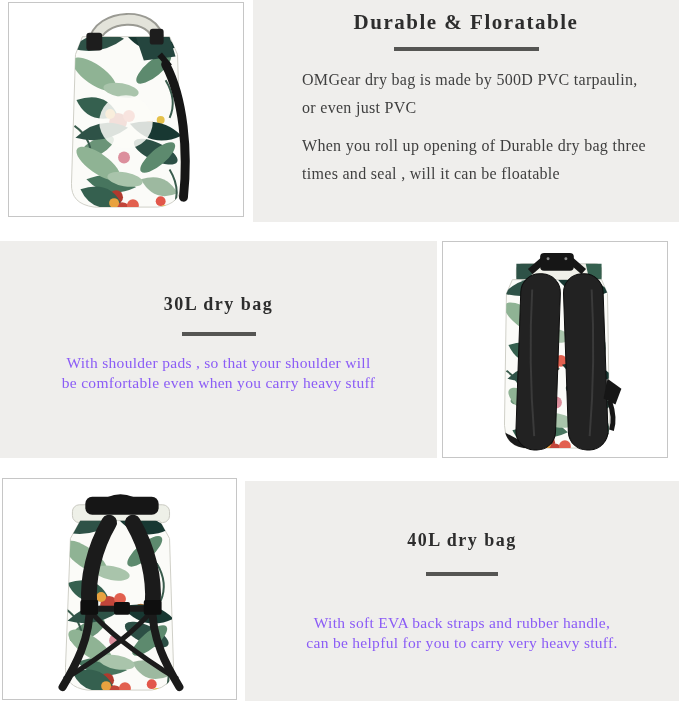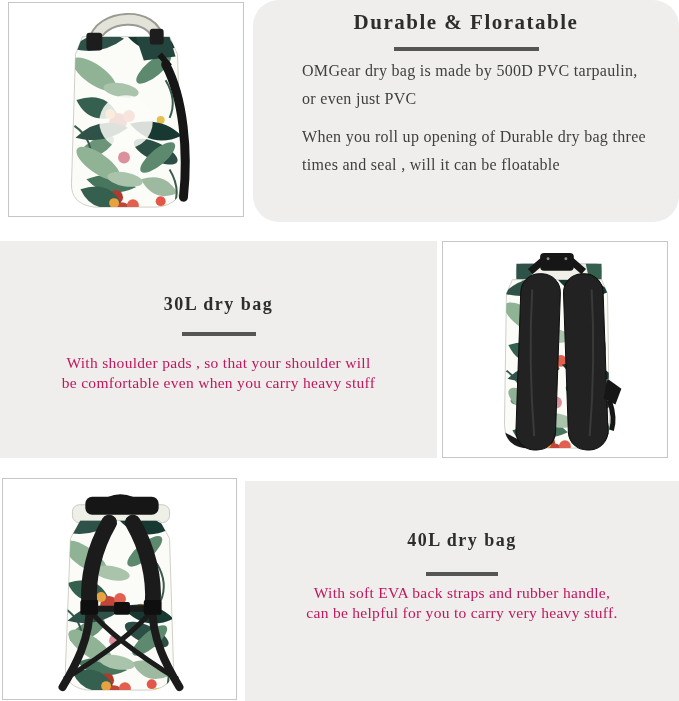--- a/index.html
+++ b/index.html
@@ -2,21 +2,21 @@
 <html><head>
 <meta charset="utf-8">
 <style>
   * { margin:0; padding:0; box-sizing:border-box; }
   html,body { background:#ffffff; }
   .canvas {
     position:relative; width:679px; height:701px; background:#ffffff;
     font-family:"Liberation Serif", serif; overflow:hidden;
   }
   .panel { position:absolute; background:#efeeec; }
-  .panel-a { left:253px; top:0;     width:426px; height:222px;border-radius:26px; }
+  .panel-a { left:253px; top:0;     width:426px; height:222px; }
   .panel-b { left:0;     top:241px; width:437px; height:217px; }
   .panel-c { left:245px; top:481px; width:434px; height:220px; }
 
   .photo-box {
     position:absolute; background:#ffffff; border:1px solid #c6c6c6; overflow:hidden;
   }
   .photo-a { left:8px;   top:2px;   width:236px; height:215px; }
   .photo-b { left:442px; top:241px; width:226px; height:217px; }
   .photo-c { left:2px;   top:478px; width:235px; height:222px; }
   .photo-box svg { display:block; width:100%; height:100%; }
@@ -27,28 +27,28 @@
   }
   .panel-a h2 { font-size:21px; padding-top:9px; }
   .panel-b h2 { font-size:18px; padding-top:50px; }
   .panel-c h2 { font-size:18px; padding-top:46px; }
 
   .divider { height:4px; background:#555553; margin-left:auto; margin-right:auto; }
   .divider-a { width:145px; margin-top:12px; }
   .divider-b { width:74px;  margin-top:15px; }
   .divider-c { width:72px;  margin-top:19px; }
 
-  .body-a { margin-top:6px; padding-left:49px; }
+  .body-a { margin-top:15px; padding-left:49px; }
   .body-a p { font-size:16px; color:#3f3f3f; line-height:28px; letter-spacing:0.3px; }
   .body-a p.para-gap { margin-top:10px; }
 
   .body-center { text-align:center; }
   .body-b { margin-top:17px; }
-  .body-c { margin-top:7px; }
-  .body-center p { font-size:15.5px; color:#be185d; line-height:19.5px; letter-spacing:0.3px; }
+  .body-c { margin-top:37px; }
+  .body-center p { font-size:15.5px; color:#8b5cf6; line-height:19.5px; letter-spacing:0.3px; }
 
   .defs-holder { position:absolute; width:0; height:0; overflow:hidden; }
 </style>
 </head>
 <body>
 
 <div class="defs-holder">
 <svg width="0" height="0" aria-hidden="true">
   <defs>
     <g id="flora">

